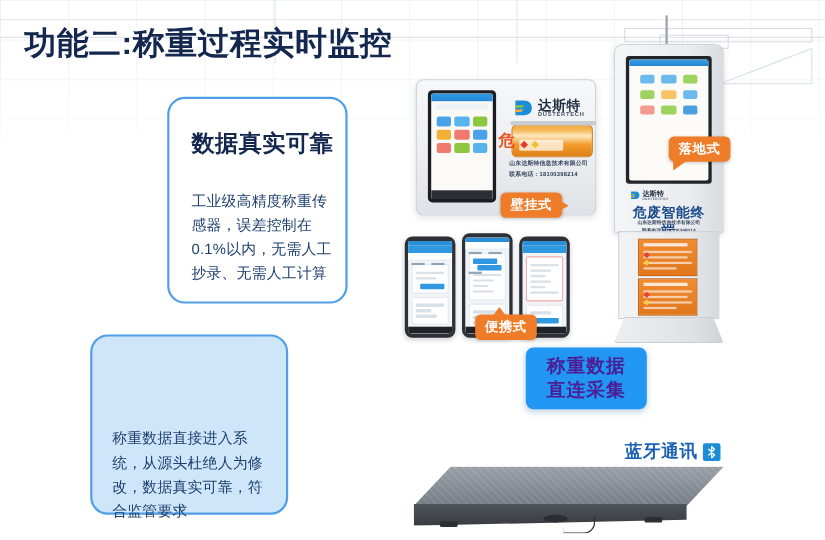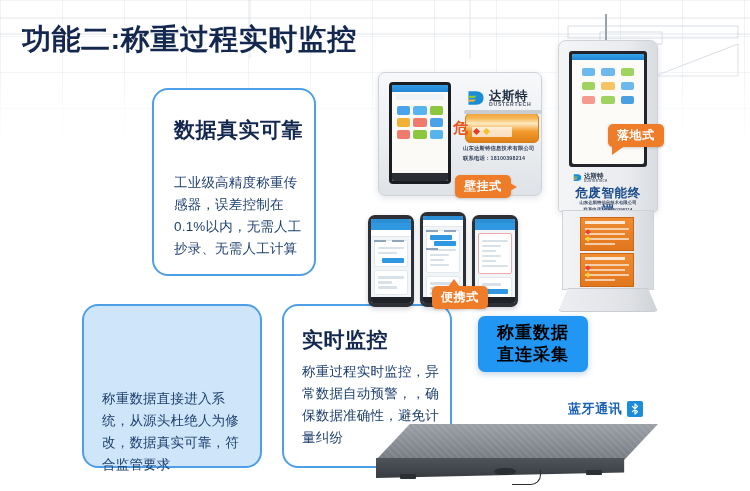--- a/index.html
+++ b/index.html
@@ -193,25 +193,25 @@
   #phone-2{left:420px;top:212px;width:46px;height:95px;}
   #phone-3{left:472px;top:215px;width:46px;height:92px;}
 
   
   .callout{
     position:absolute;left:478px;top:316px;width:110px;height:56px;
     background:#2196f3;border-radius:7px;
     display:flex;flex-direction:column;align-items:center;justify-content:center;
     box-shadow:0 2px 6px rgba(20,90,160,.28);
   }
-  .callout span{font-size:17px;font-weight:bold;color:#000000;line-height:1.28;letter-spacing:1px;}
+  .callout span{font-size:17px;font-weight:bold;color:#4c1d95;line-height:1.28;letter-spacing:1px;}
 
   
   .bt{position:absolute;left:568px;top:400px;display:flex;align-items:center;gap:5px;}
-  .bt-text{font-size:13px;font-weight:bold;color:#1b62b5;letter-spacing:.6px;}
+  .bt-text{font-size:16px;font-weight:bold;color:#1b62b5;letter-spacing:.6px;}
   .bt-icon{width:16px;height:16px;background:#1a8cd8;border-radius:2px;display:flex;align-items:center;justify-content:center;}
 
   
   .indicator{
     position:absolute;left:500px;top:398px;width:60px;height:50px;
     background:linear-gradient(to bottom,#dfe2e6,#c8ccd1);
     border:1px solid #a8aeb5;border-radius:5px;padding:4px;box-sizing:border-box;
   }
   .ind-disp{
     height:18px;background:#1b1b1b;border-radius:2px;position:relative;
@@ -276,24 +276,20 @@
 
   <div class="card card-outline" id="card-1">
     <h3>数据真实可靠</h3>
     <p>工业级高精度称重传感器，误差控制在0.1%以内，无需人工抄录、无需人工计算</p>
   </div>
 
   <div class="card card-filled" id="card-2">
     <p>称重数据直接进入系统，从源头杜绝人为修改，数据真实可靠，符合监管要求</p>
   </div>
 
-  <div class="card card-outline" id="card-3">
-    <h3>实时监控</h3>
-    <p>称重过程实时监控，异常数据自动预警，，确保数据准确性，避免计量纠纷</p>
-  </div>
 
   <div class="wall-unit">
     <div class="wall-tablet">
       <div class="wall-tablet-screen">
         <div class="ts-head"></div>
         <div class="ts-sub"></div>
         <div class="ts-grid">
           <div class="ts-ic" style="background:#4aa3e8"></div>
           <div class="ts-ic" style="background:#58b4ec"></div>
           <div class="ts-ic" style="background:#8dc63f"></div>

